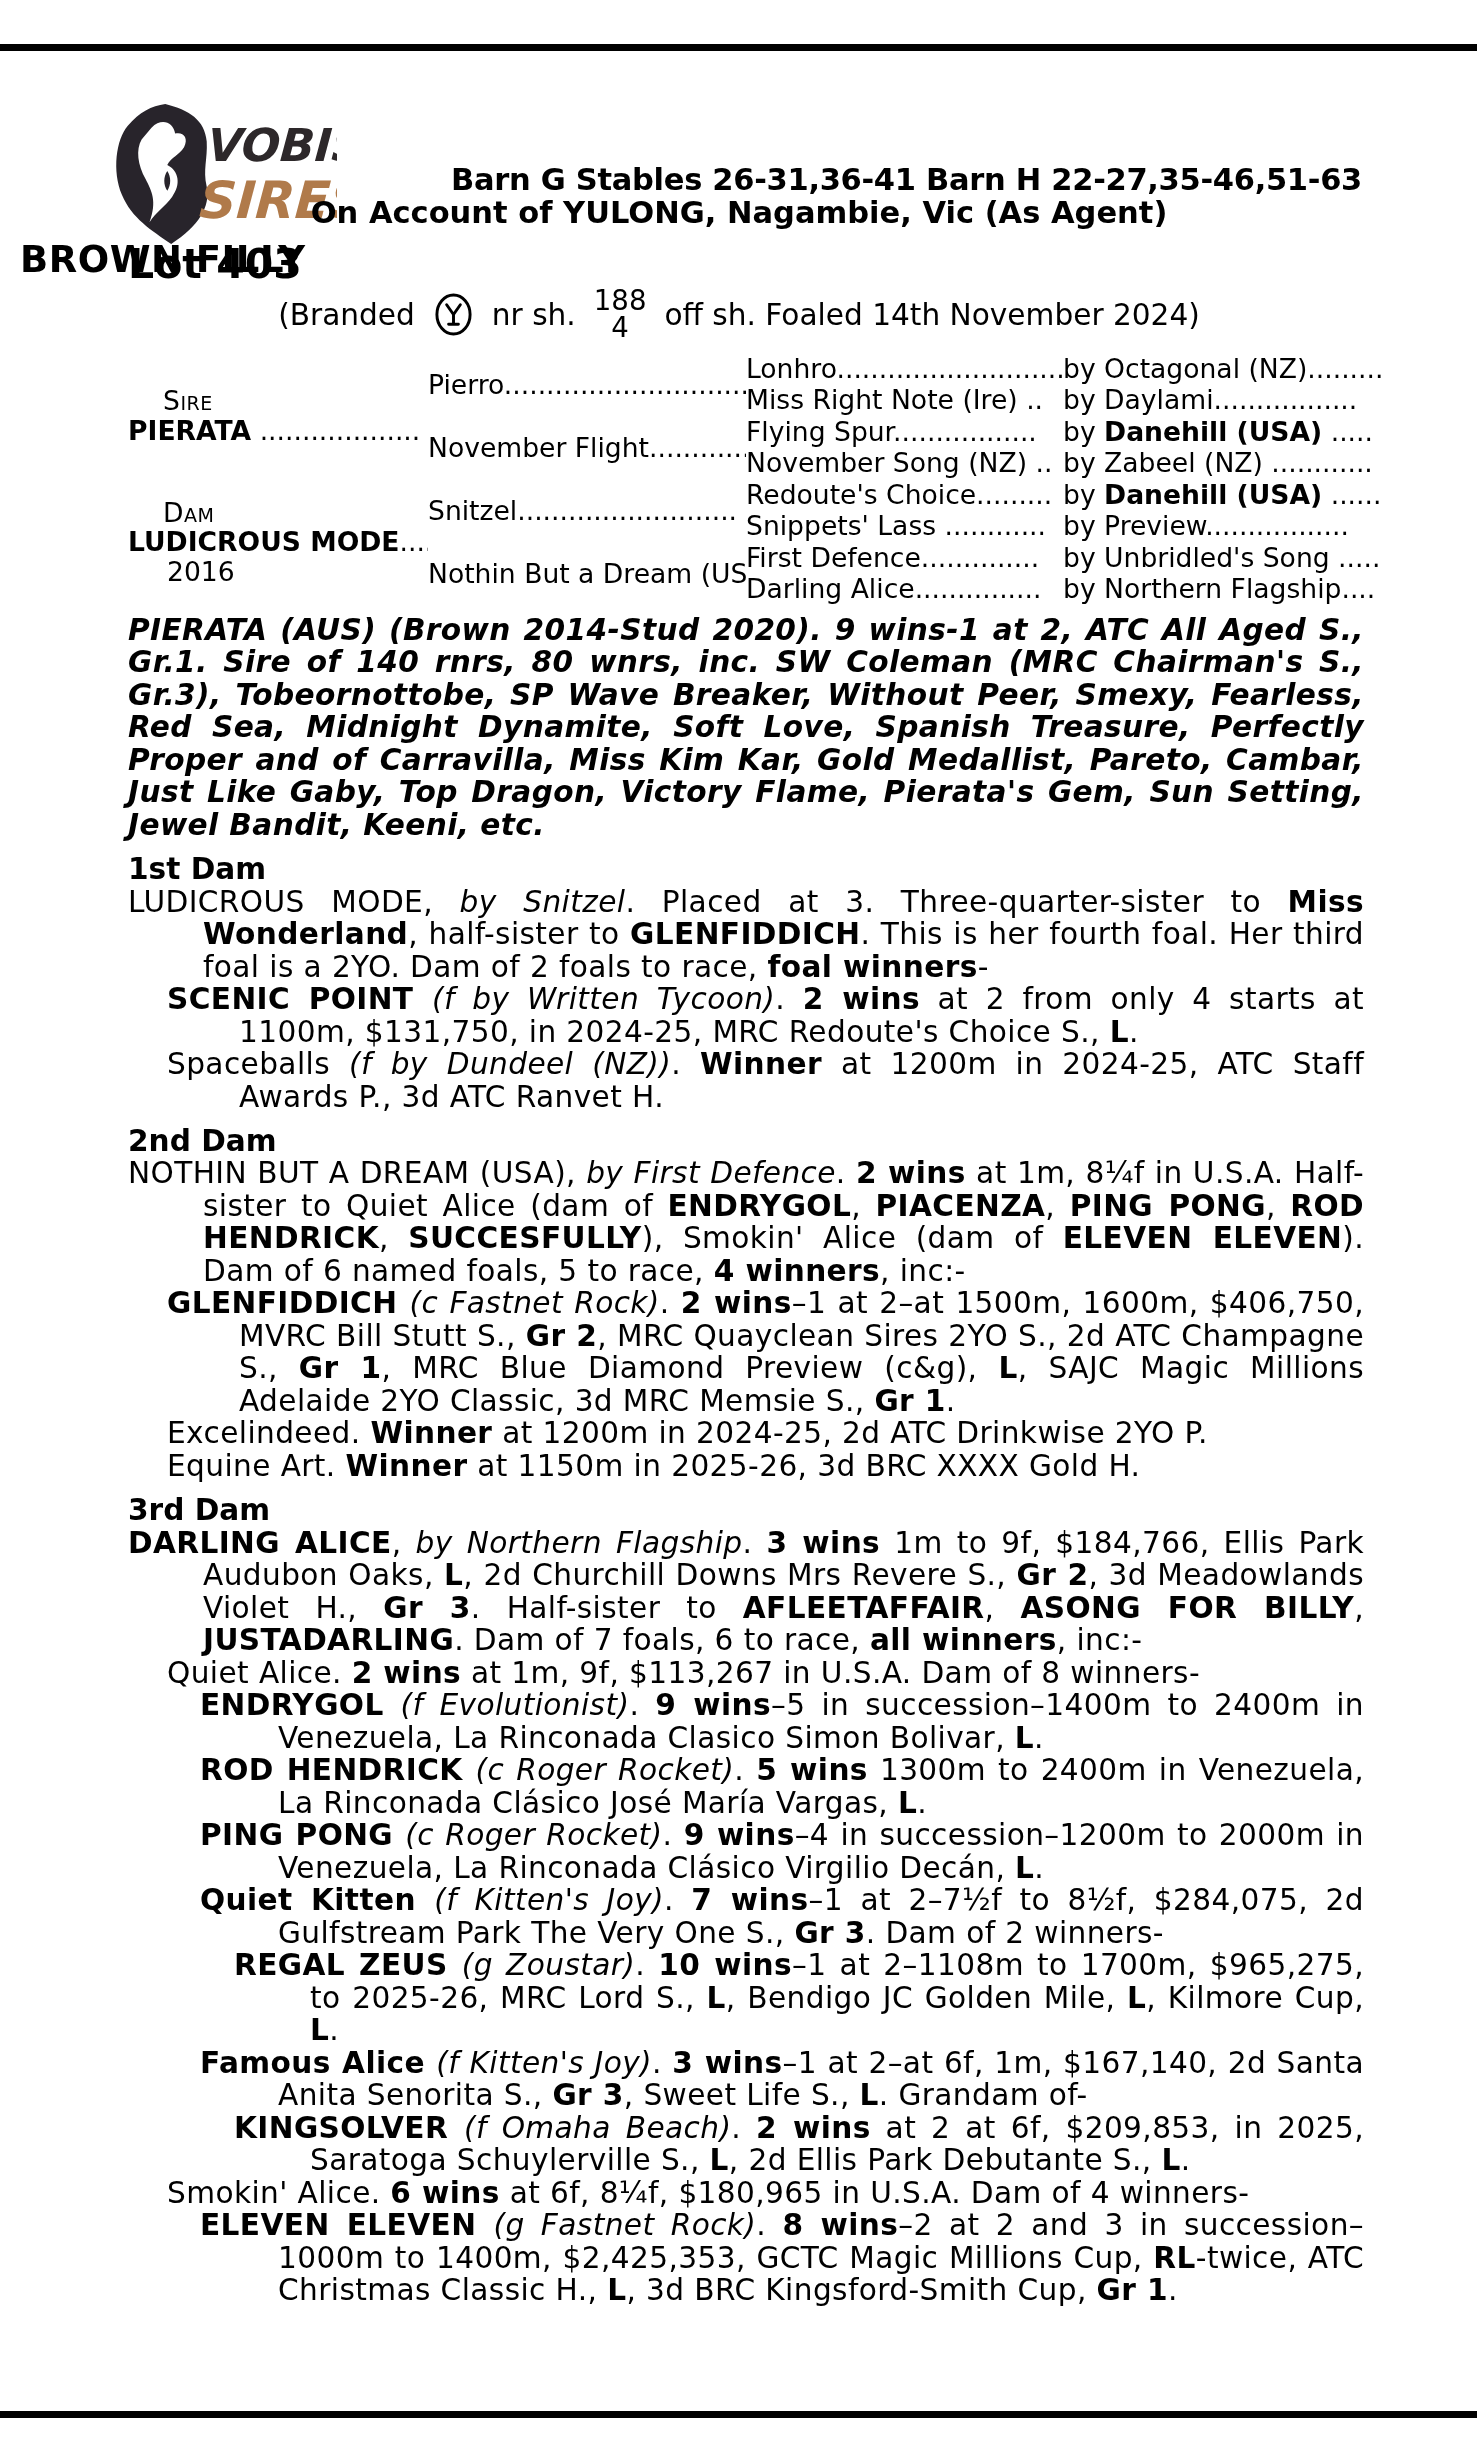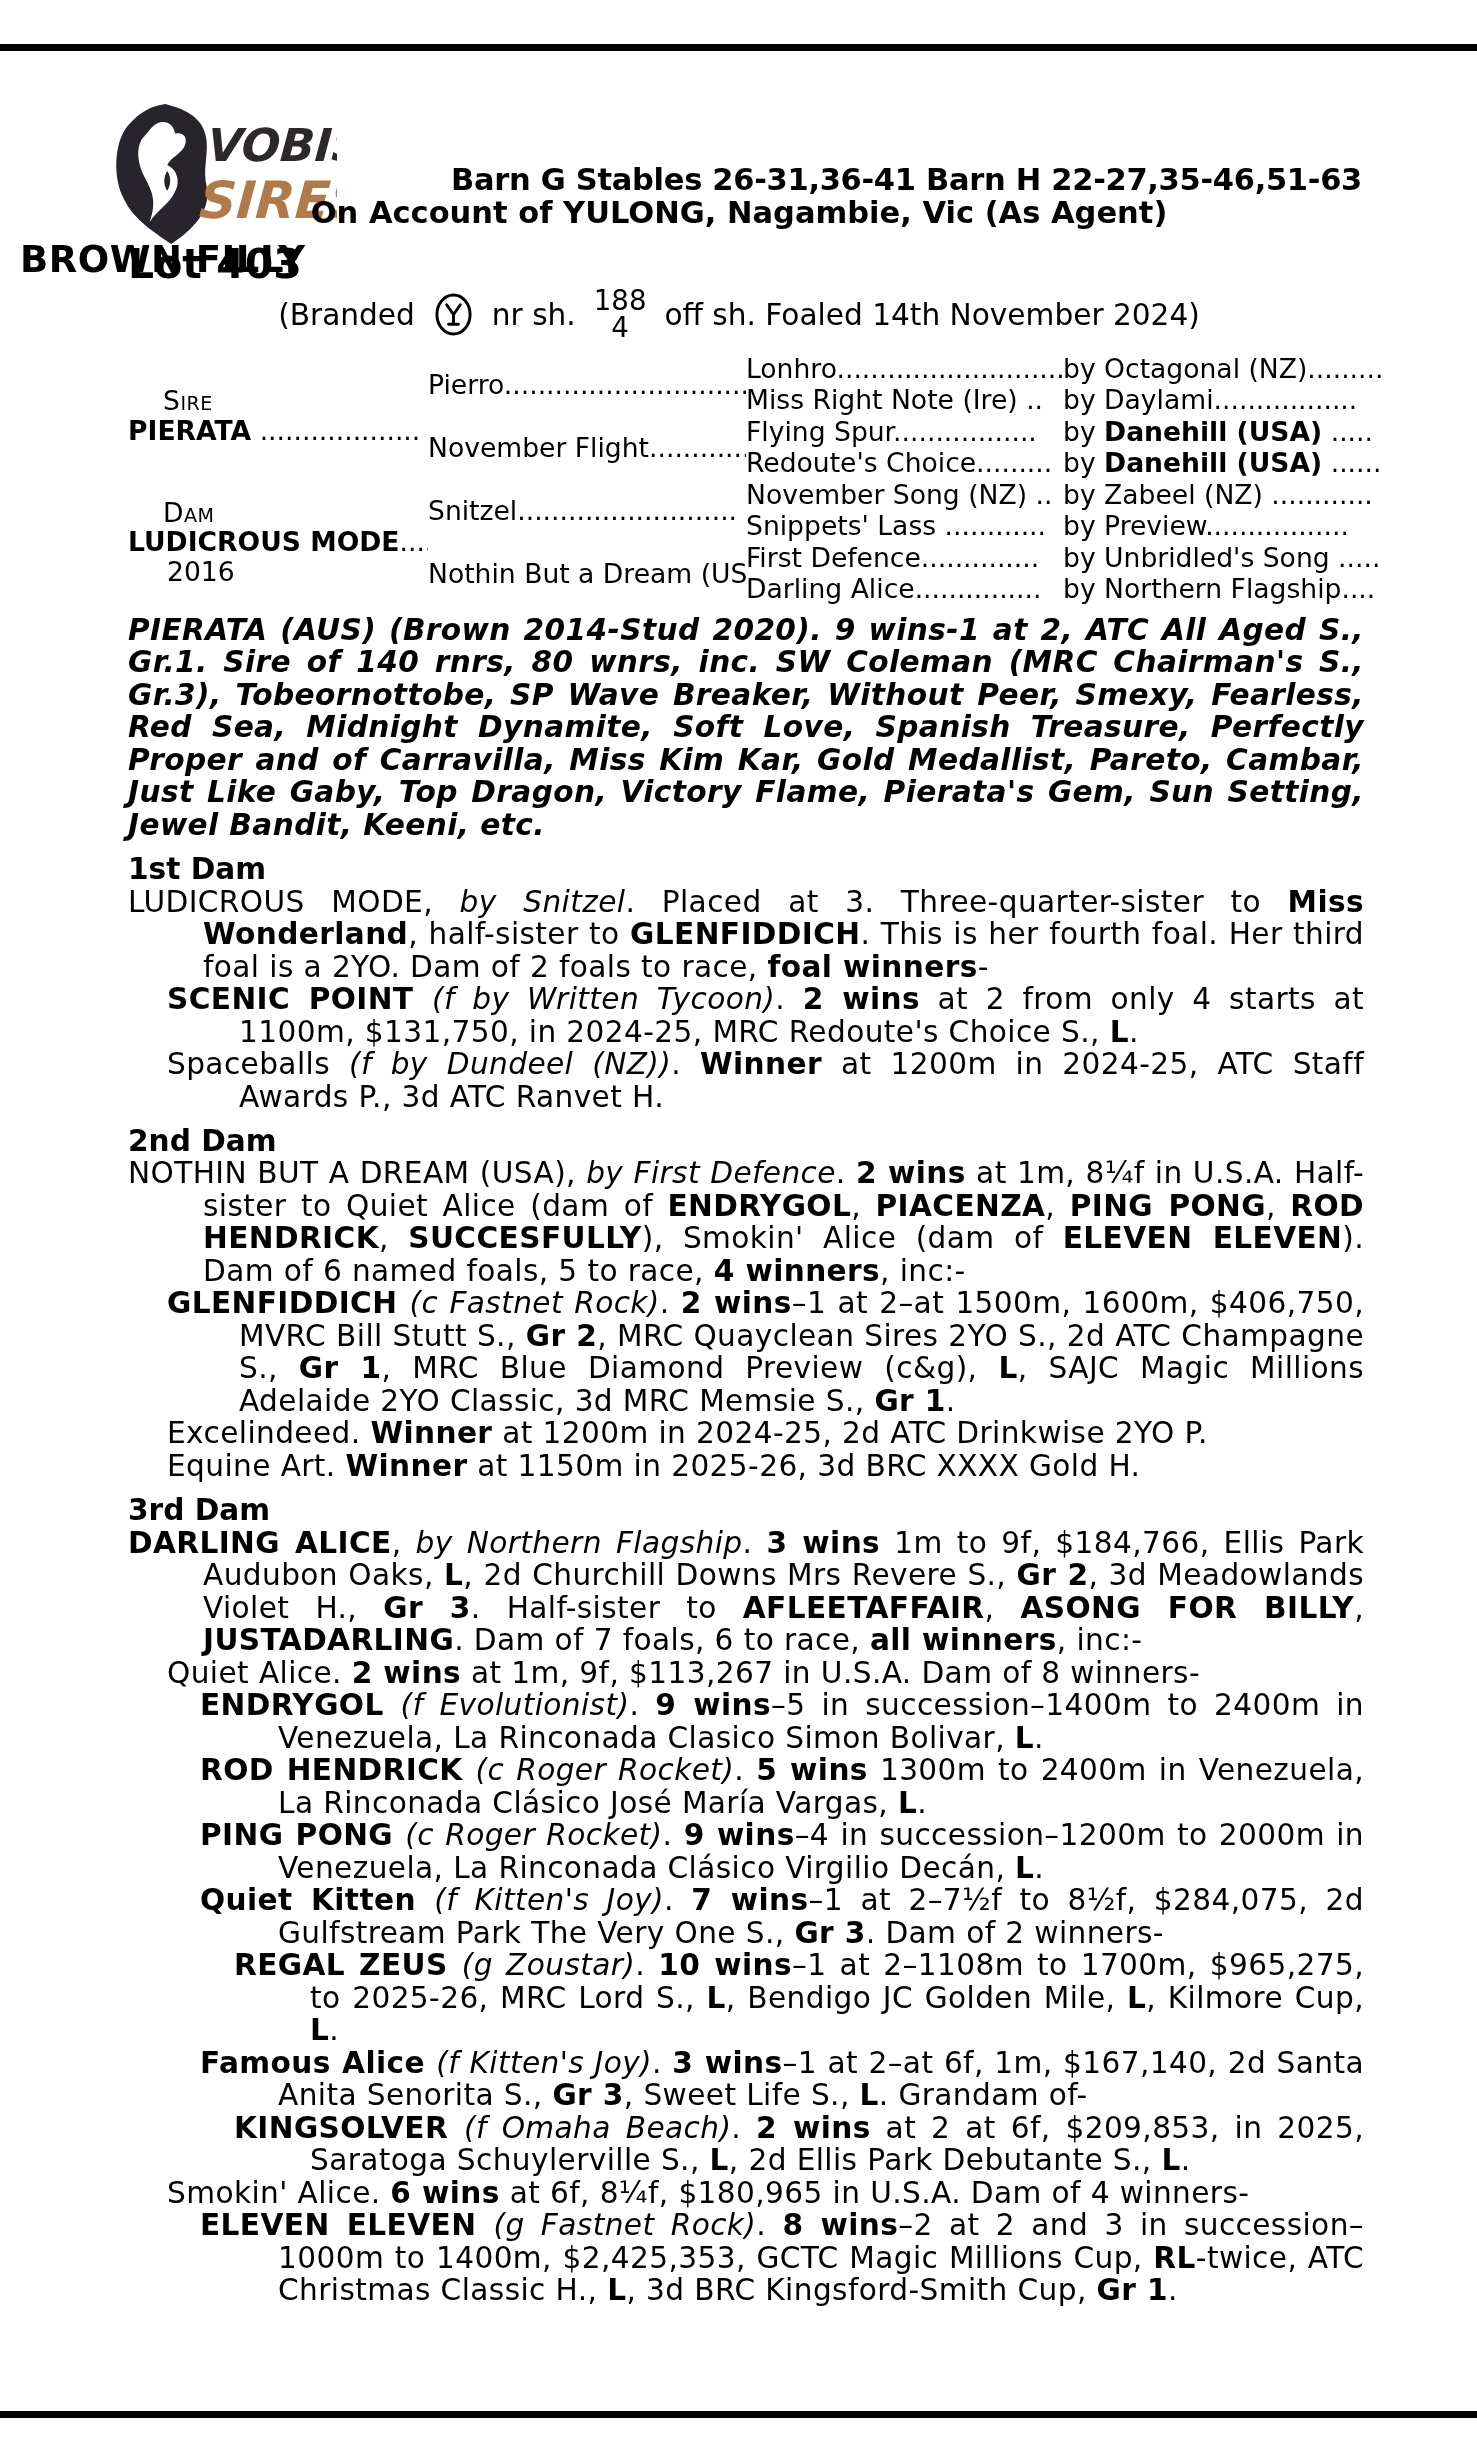--- a/index.html
+++ b/index.html
@@ -111,26 +111,26 @@
           </div>
         <div class="ped-row">
             <span class="ped-name">Miss Right Note (Ire) ..</span>
             <span class="ped-by"><span>by Daylami.................</span></span>
           </div>
         <div class="ped-row">
             <span class="ped-name">Flying Spur.................</span>
             <span class="ped-by"><span>by </span><span class="b">Danehill (USA)</span><span> .....</span></span>
           </div>
         <div class="ped-row">
+            <span class="ped-name">November Song (NZ) ..</span>
+            <span class="ped-by"><span>by Zabeel (NZ) ............</span></span>
+          </div>
+        <div class="ped-row">
             <span class="ped-name">Redoute's Choice.........</span>
             <span class="ped-by"><span>by </span><span class="b">Danehill (USA)</span><span> ......</span></span>
-          </div>
-        <div class="ped-row">
-            <span class="ped-name">November Song (NZ) ..</span>
-            <span class="ped-by"><span>by Zabeel (NZ) ............</span></span>
           </div>
         <div class="ped-row">
             <span class="ped-name">Snippets' Lass ............</span>
             <span class="ped-by"><span>by Preview.................</span></span>
           </div>
         <div class="ped-row">
             <span class="ped-name">First Defence..............</span>
             <span class="ped-by"><span>by Unbridled's Song .....</span></span>
           </div>
         <div class="ped-row">

